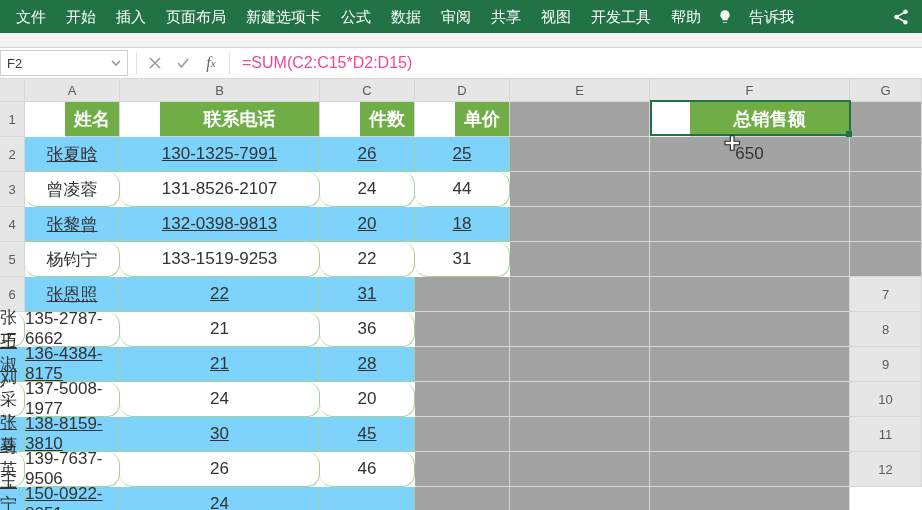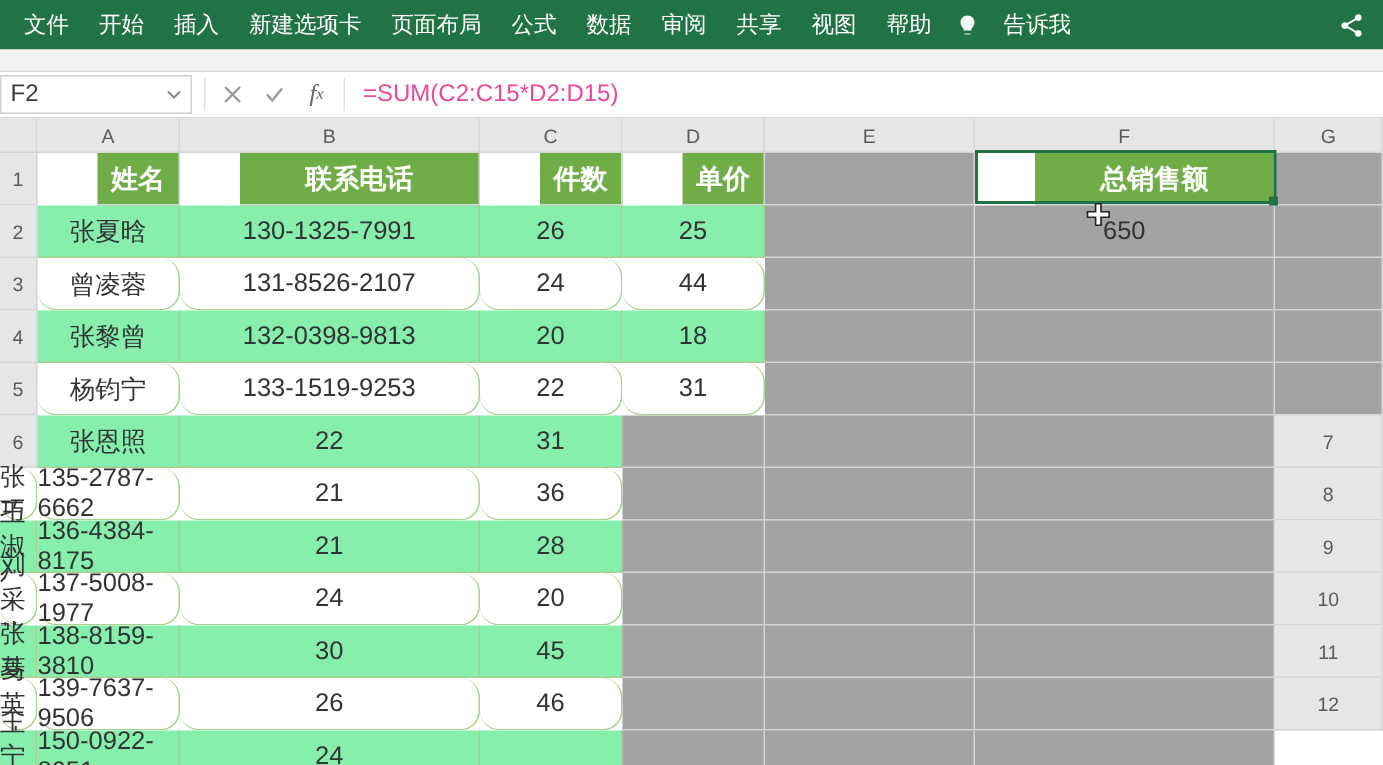--- a/index.html
+++ b/index.html
@@ -6,63 +6,64 @@
   .app { width: 922px; height: 510px; position: relative; background: #fff; }
   
   .ribbon { background: #217346; color: #fff; height: 33px; display: flex; align-items: center; padding: 0 6px; }
   .ribbon .tab-item { color: #fff; padding: 0 10px; height: 34px; line-height: 34px; font-size: 15px; cursor: pointer; white-space: nowrap; }
   .ribbon .spacer { flex: 1; }
   .ribbon .bulb { padding: 0 6px; display: flex; align-items: center; }
   .ribbon svg { fill: #fff; }
   .ribbon-body { background: #f3f2f1; height: 14px; border-bottom: 1px solid #d6d6d6; }
   
   .formula-bar { display: flex; align-items: center; height: 30px; border-bottom: 1px solid #d6d6d6; background: #fff; }
-  .name-box { width: 114px; height: 24px; border: 1px solid #cfcfcf; margin: 2px 4px 2px 0; display: flex; align-items: center; padding: 0 6px; font-size: 16px; color: #3a3a3a; position: relative; }
+  .name-box { width: 114px; height: 24px; border: 1px solid #cfcfcf; margin: 2px 4px 2px 0; display: flex; align-items: center; padding: 0 6px; font-size: 13px; color: #3a3a3a; position: relative; }
   .name-box .caret { margin-left: auto; }
   .fb-sep { width: 1px; height: 22px; background: #e0e0e0; margin: 0 4px; }
   .fb-btn { width: 28px; height: 28px; display: flex; align-items: center; justify-content: center; color: #8a8a8a; font-size: 16px; }
   .fb-btn svg { width: 14px; height: 14px; }
   .formula-input { flex: 1; padding: 0 8px; font-size: 16px; color: #ec4899; }
   
   .grid { display: grid; grid-template-columns: 25px 95px 200px 95px 95px 140px 200px 72px; }
   .col-head, .row-head, .corner, .cell { border-right: 1px solid #d6d6d6; border-bottom: 1px solid #d6d6d6; display: flex; align-items: center; justify-content: center; background: #fff; }
   .corner { background: #e6e6e6; }
   .col-head { background: #e6e6e6; color: #5a5a5a; font-size: 13px; height: 22px; }
   .row-head { background: #e6e6e6; color: #5a5a5a; font-size: 13px; }
   .row-h { height: 34px; }
   .row-hh { height: 34px; }
   .cell { font-size: 17px; color: #333; }
   
   .th-green { background: #70ad47; color: #fff; font-weight: bold; font-size: 18px; margin-left: 40px; }
-  .td-alt { background: #86efac; }
+  .td-alt { background: #7dd3fc; text-decoration: underline; }
   .td-norm { background: #fff; border-radius: 13px; }
   .bs { border-right: 1px solid #a9d08e; border-bottom: 1px solid #a9d08e; }
   .plain { background: #a3a3a3; }
   
   .selected-cell { position: absolute; border: 2px solid #217346; pointer-events: none; box-sizing: border-box; }
   .selected-cell .handle { position: absolute; right: -3px; bottom: -3px; width: 6px; height: 6px; background: #217346; }
   
   .cursor-glyph { position: absolute; font-size: 18px; color: #222; pointer-events: none; }
   .caret svg, .bulb svg, .share svg { display: block; }
 </style>
 </head>
 <body>
 <div class="app">
 
 <div class="ribbon">
   <div class="tab-item">文件</div>
   <div class="tab-item">开始</div>
   <div class="tab-item">插入</div>
+  <div class="tab-item">页面布局</div>
   <div class="tab-item">新建选项卡</div>
-  <div class="tab-item">页面布局</div>
   <div class="tab-item">公式</div>
   <div class="tab-item">数据</div>
   <div class="tab-item">审阅</div>
   <div class="tab-item">共享</div>
   <div class="tab-item">视图</div>
+  <div class="tab-item">开发工具</div>
   <div class="tab-item">帮助</div>
   <div class="bulb">
     <svg width="16" height="16" viewBox="0 0 24 24">
           <path d="M9 21h6v-1H9v1zm3-19C8 2 5 5 5 9c0 2.4 1.2 4.5 3 5.7V17h8v-2.3c1.8-1.2 3-3.3 3-5.7 0-4-3-7-7-7z" fill="#fff" opacity="0.95"></path>
         </svg>
   </div>
   <div class="tab-item">告诉我</div>
   <div class="spacer"></div>
   <div class="bulb">
     <svg width="18" height="18" viewBox="0 0 24 24">

